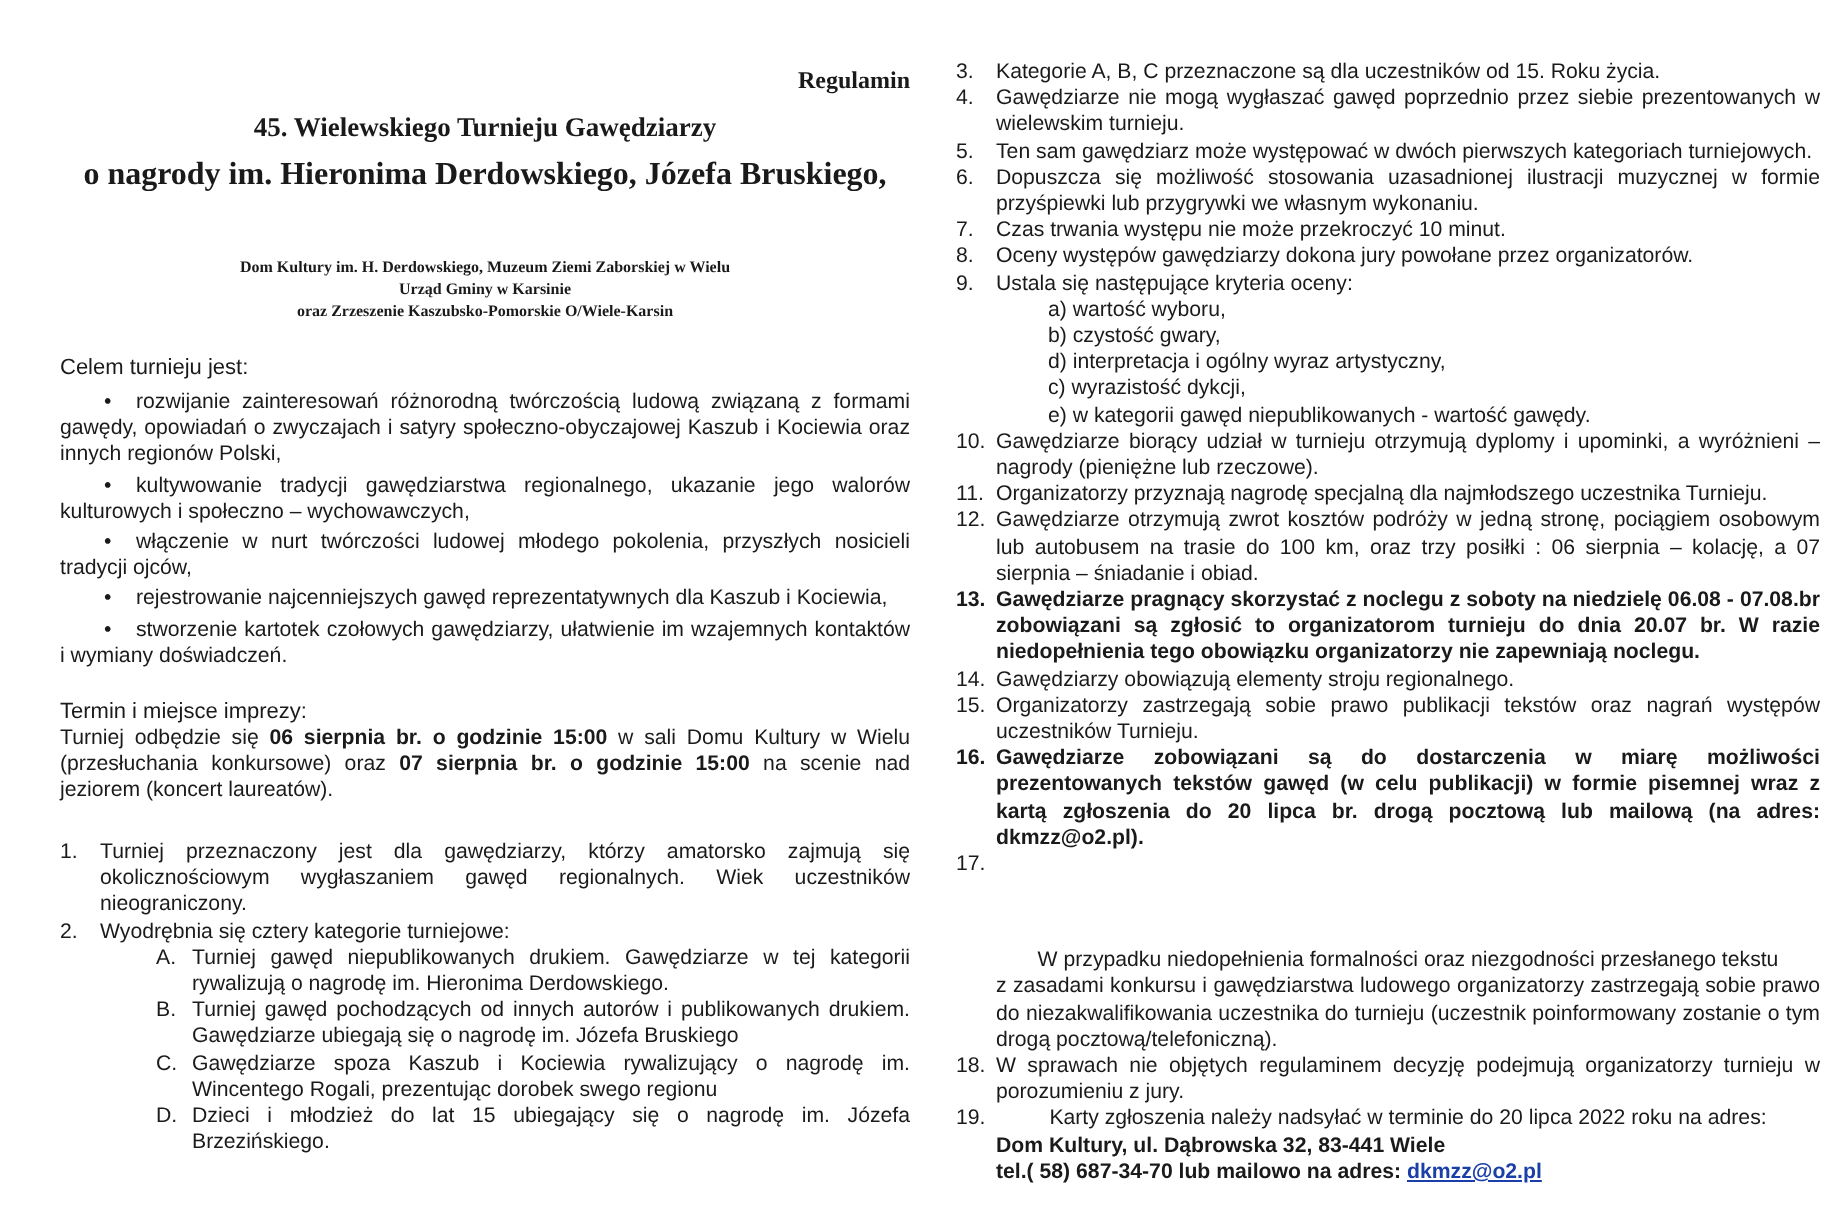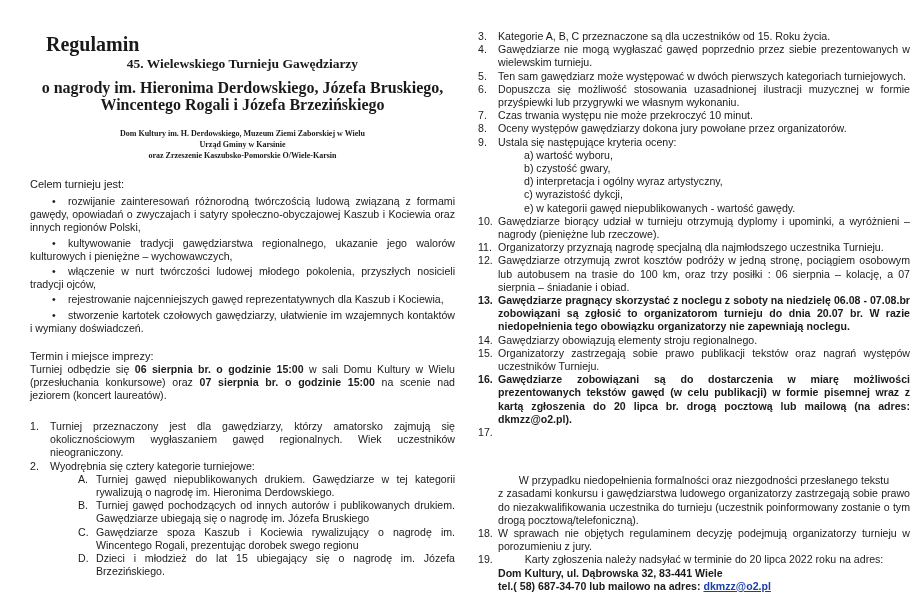--- a/index.html
+++ b/index.html
@@ -2,21 +2,21 @@
 <html><head>
 <meta charset="utf-8">
 <style>
   html, body { margin:0; padding:0; background:#ffffff; }
   body { width:917px; height:608px; position:relative; overflow:hidden; color:#1a1a1a; }
   .col { position:absolute; top:0; }
   .left { left:30px; width:425px; }
   .right { left:478px; width:432px; }
   .sans { font-family:"Liberation Sans", sans-serif; font-size:10.6px; line-height:13.2px; }
   .serif { font-family:"Liberation Serif", serif; }
-  .t-title { position:absolute; top:33px; left:16px; width:425px; text-align:left; font-size:20px; font-weight:bold; }
+  .t-title { position:absolute; top:33px; left:0; width:425px; text-align:right; font-size:12px; font-weight:bold; }
   .t-sub { position:absolute; top:56px; left:0; width:425px; text-align:center; font-size:13.5px; font-weight:bold; }
   .t-honor { position:absolute; top:80px; left:0; width:425px; text-align:center; font-size:16px; font-weight:bold; line-height:16.5px; }
   .t-org { position:absolute; top:128px; left:0; width:425px; text-align:center; font-size:8px; font-weight:bold; line-height:11px; }
   .sec-head { position:absolute; left:0; font-weight:normal; font-size:11px; }
   .bullets { position:absolute; top:195px; left:0; width:425px; }
   .bullet { text-align:justify; margin-bottom:2px; }
   .bullet .b-first { padding-left:22px; }
   .dot { display:inline-block; width:16px; }
   .termin { position:absolute; top:363px; left:0; width:425px; text-align:justify; }
   .num-item { display:flex; text-align:justify; }
@@ -32,33 +32,32 @@
   .link { color:#1a3fa8; text-decoration:underline; }
 </style>
 </head>
 <body>
 
 <div class="col left">
   <div class="t-title serif">Regulamin</div>
   <div class="t-sub serif">45. Wielewskiego Turnieju Gawędziarzy</div>
   <div class="t-honor serif">
     <div>o nagrody im. Hieronima Derdowskiego, Józefa Bruskiego,</div>
-    <div>Wincentego Rogali i Józefa Brzezińskiego</div>
   </div>
   <div class="t-org serif">
     <div>Dom Kultury im. H. Derdowskiego, Muzeum Ziemi Zaborskiej w Wielu</div>
     <div>Urząd Gminy w Karsinie</div>
     <div>oraz  Zrzeszenie Kaszubsko-Pomorskie O/Wiele-Karsin</div>
   </div>
 
   <div class="sec-head sans" style="top:178px;">Celem turnieju jest:</div>
 
   <div class="bullets sans">
     <div class="bullet"><span class="b-first"><span class="dot">•</span></span><span>rozwijanie zainteresowań różnorodną twórczością ludową związaną z formami gawędy, opowiadań o zwyczajach i satyry społeczno-obyczajowej Kaszub i Kociewia oraz innych regionów Polski,</span></div>
-    <div class="bullet"><span class="b-first"><span class="dot">•</span></span><span>kultywowanie tradycji gawędziarstwa regionalnego, ukazanie jego walorów kulturowych i pieniężne – wychowawczych,</span></div>
+    <div class="bullet"><span class="b-first"><span class="dot">•</span></span><span>kultywowanie tradycji gawędziarstwa regionalnego, ukazanie jego walorów kulturowych i społeczno – wychowawczych,</span></div>
     <div class="bullet"><span class="b-first"><span class="dot">•</span></span><span>włączenie w nurt twórczości ludowej młodego pokolenia, przyszłych nosicieli tradycji ojców,</span></div>
     <div class="bullet"><span class="b-first"><span class="dot">•</span></span><span>rejestrowanie najcenniejszych gawęd reprezentatywnych dla Kaszub i Kociewia,</span></div>
     <div class="bullet"><span class="b-first"><span class="dot">•</span></span><span>stworzenie kartotek czołowych gawędziarzy, ułatwienie im wzajemnych kontaktów i wymiany doświadczeń.</span></div>
   </div>
 
   <div class="sec-head sans" style="top:350px;">Termin i miejsce imprezy:</div>
   <div class="termin sans">
     <span>Turniej odbędzie się </span><span class="bold"> 06 sierpnia br. o godzinie 15:00</span><span> w sali Domu Kultury w Wielu (przesłuchania konkursowe) oraz </span><span class="bold">07  sierpnia br. o godzinie 15:00</span><span> na scenie nad  jeziorem (koncert laureatów).</span>
   </div>
 

